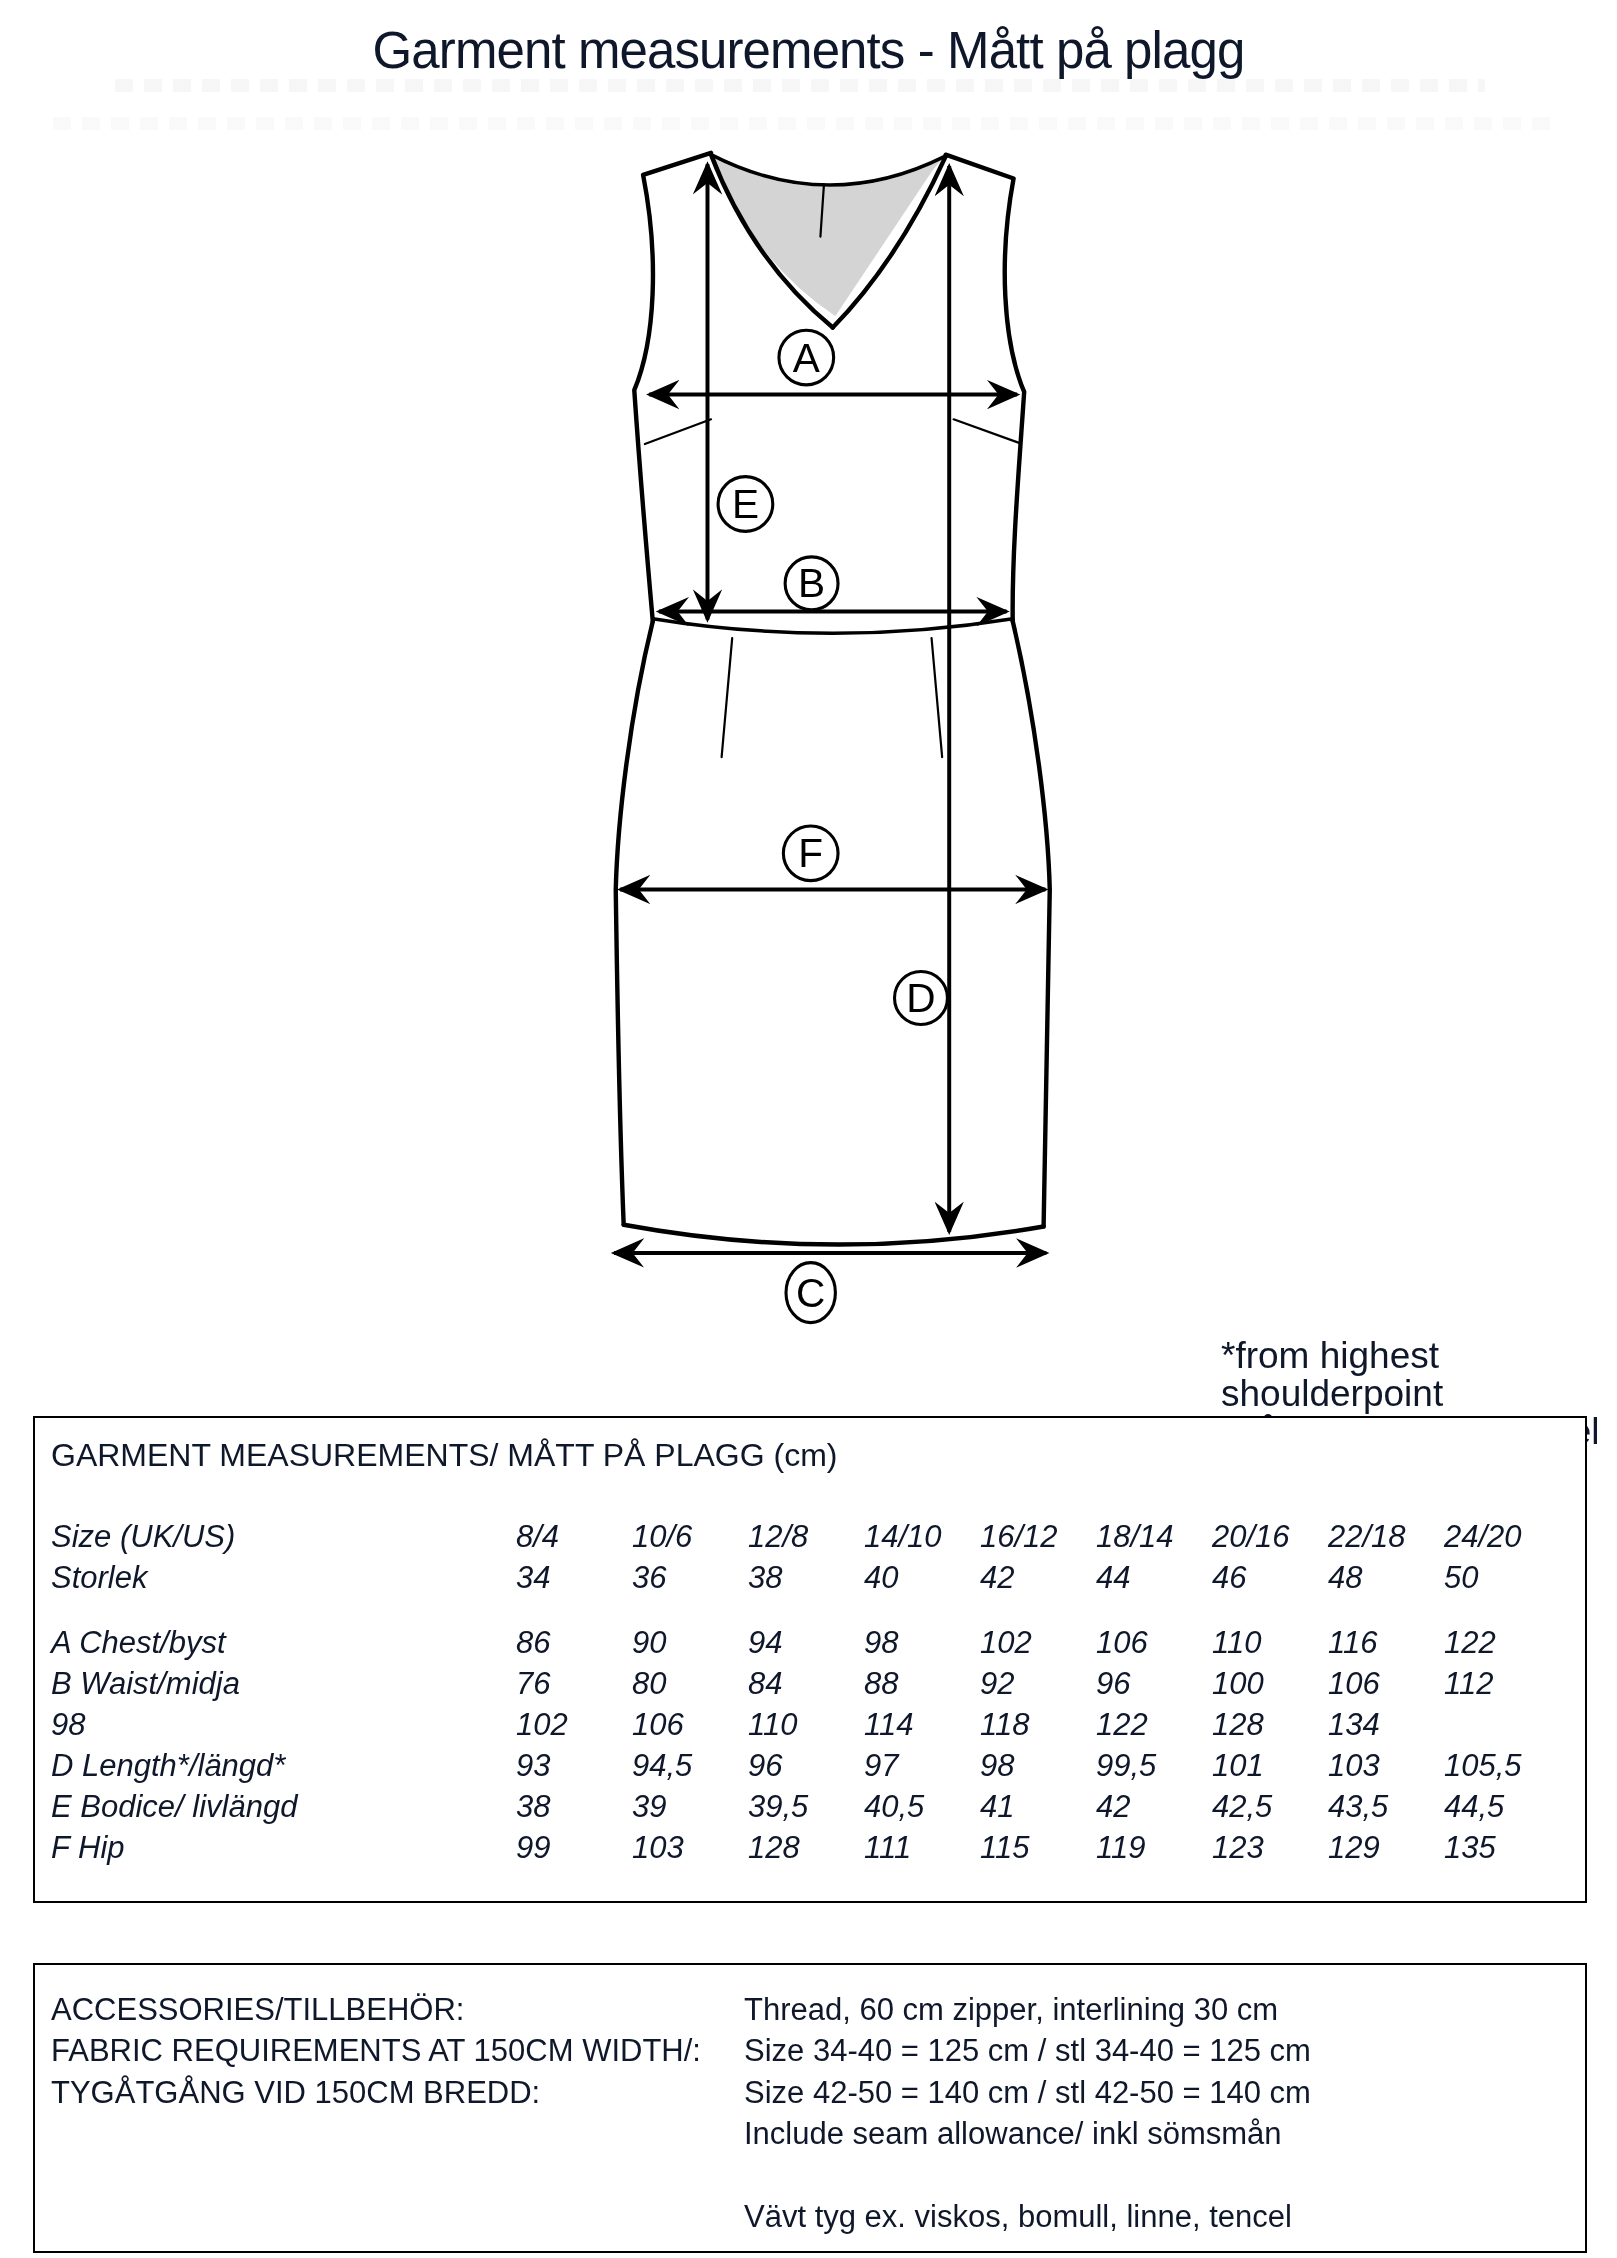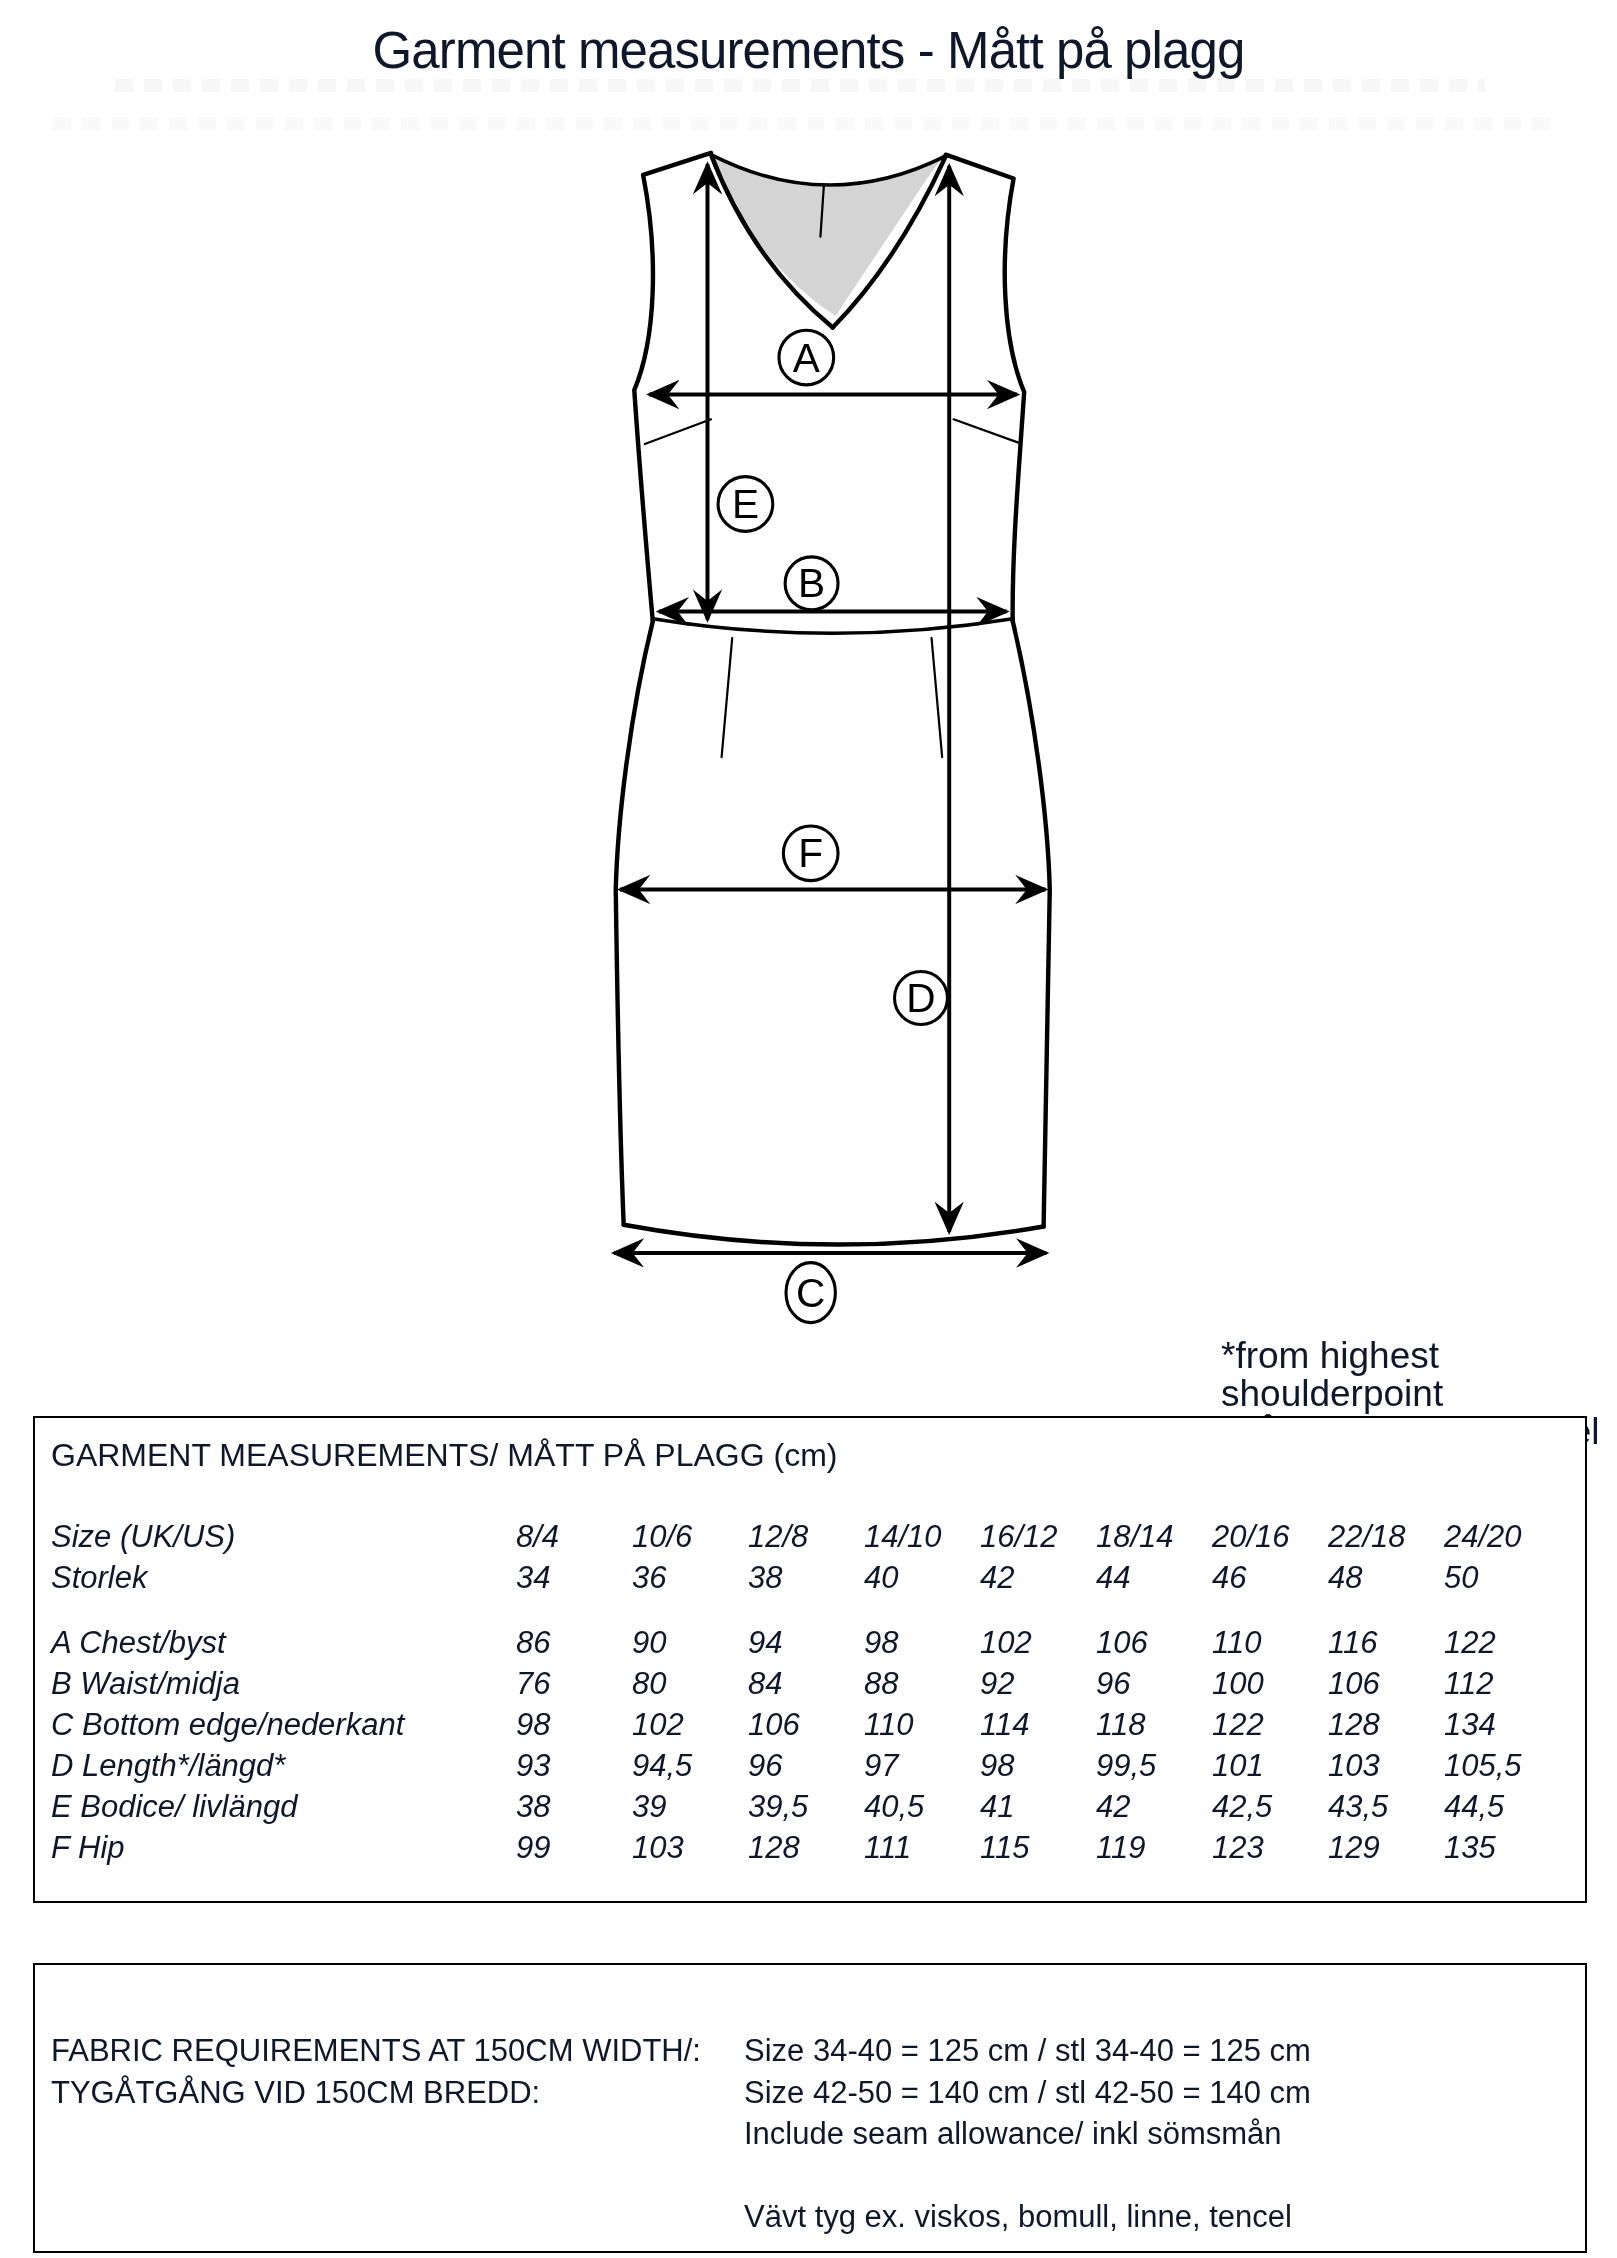--- a/index.html
+++ b/index.html
@@ -190,21 +190,20 @@
       <span>80</span>
       <span>84</span>
       <span>88</span>
       <span>92</span>
       <span>96</span>
       <span>100</span>
       <span>106</span>
       <span>112</span>
     </div>
     <div class="trow" style="top:286px">
-      <span>C Bottom edge/nederkant</span>
       <span>98</span>
       <span>102</span>
       <span>106</span>
       <span>110</span>
       <span>114</span>
       <span>118</span>
       <span>122</span>
       <span>128</span>
       <span>134</span>
     </div>
@@ -240,20 +239,24 @@
       <span>111</span>
       <span>115</span>
       <span>119</span>
       <span>123</span>
       <span>129</span>
       <span>135</span>
     </div>
   </div>
 
   <div id="box-info" class="box">
+    <div class="irow" style="top:24px">
+      <span>ACCESSORIES/TILLBEHÖR:</span>
+      <span>Thread, 60 cm zipper, interlining 30 cm</span>
+    </div>
     <div class="irow" style="top:65px">
       <span>FABRIC REQUIREMENTS AT 150CM WIDTH/:</span>
       <span>Size 34-40 = 125 cm / stl 34-40 = 125 cm</span>
     </div>
     <div class="irow" style="top:107px">
       <span>TYGÅTGÅNG VID 150CM BREDD:</span>
       <span>Size 42-50 = 140 cm / stl 42-50 = 140 cm</span>
     </div>
     <div class="irow" style="top:148px">
       <span></span>

